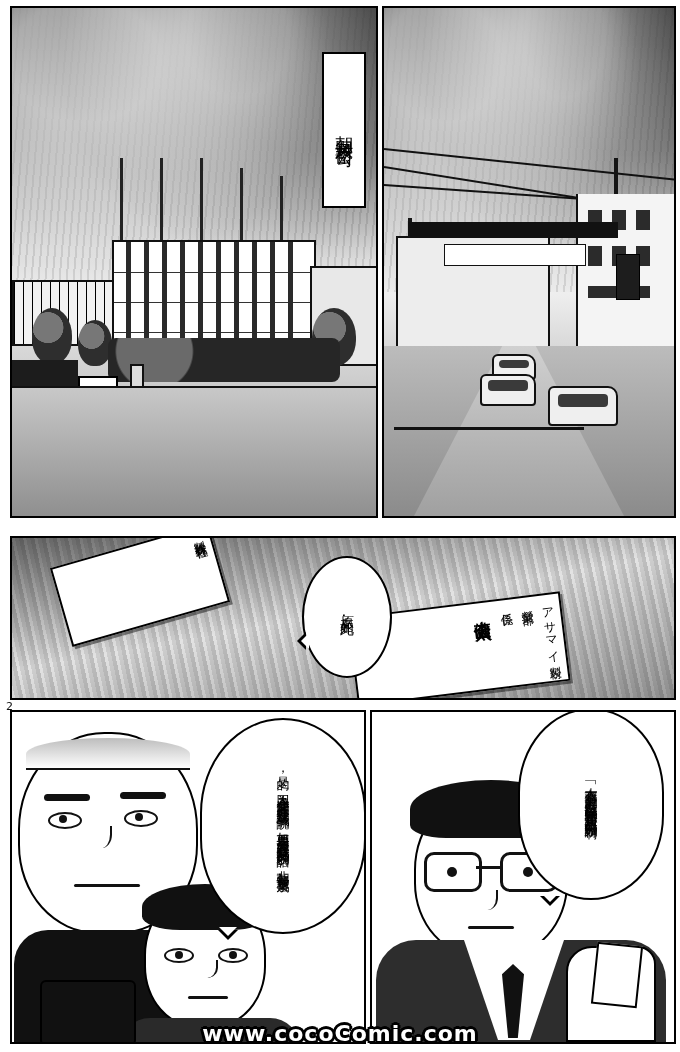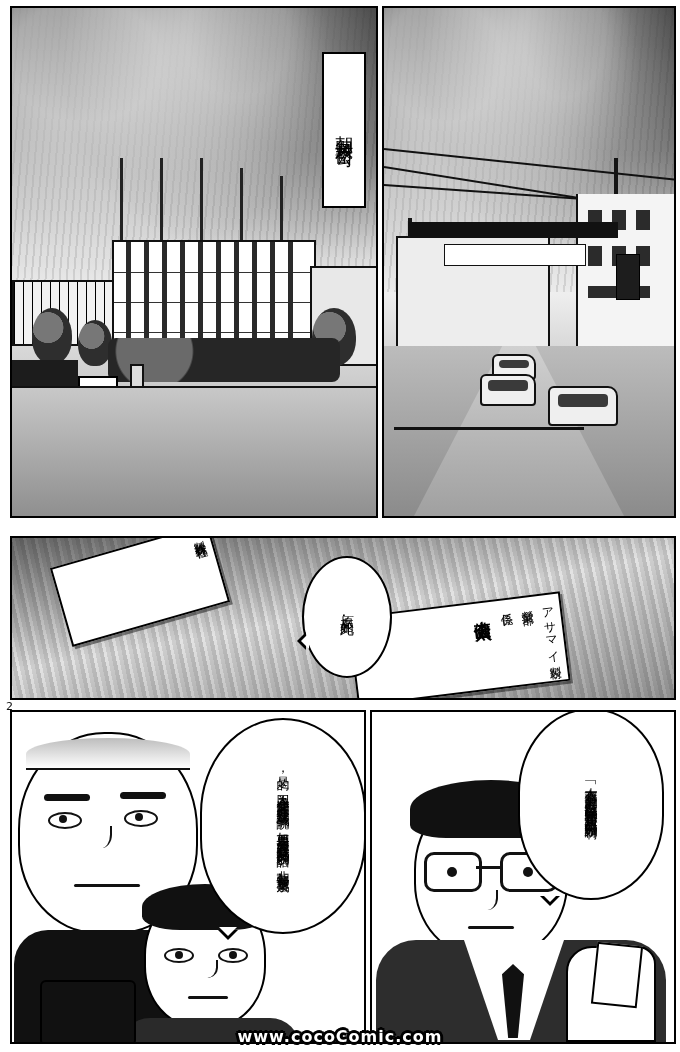--- a/index.html
+++ b/index.html
@@ -142,21 +142,21 @@
   #b3:before{content:"";position:absolute;left:21px;bottom:-13px;width:0;height:0;z-index:2;
         border:9px solid transparent;border-top-color:#fff;}
 
   
   .caption{position:absolute;background:#fff;border:2px solid #000;display:flex;align-items:center;justify-content:center;}
   .caption .ctext{writing-mode:vertical-rl;font-size:18px;line-height:1.35;letter-spacing:3px;color:#000;}
   #cap1{left:310px;top:44px;width:40px;height:152px;}
 
   
   .watermark{position:absolute;left:0;right:0;bottom:6px;text-align:center;
-        font-family:"DejaVu Sans",sans-serif;font-weight:bold;font-size:16px;letter-spacing:1px;
+        font-family:"DejaVu Sans",sans-serif;font-weight:bold;font-size:22px;letter-spacing:1px;
         color:#fff;text-shadow:
           -2px -2px 0 #000,2px -2px 0 #000,-2px 2px 0 #000,2px 2px 0 #000,
           0 3px 0 #000,3px 0 0 #000,-3px 0 0 #000,0 -3px 0 #000;}
 </style>
 </head>
 <body>
 
 <div class="page">
 
   <div class="panel" id="p1">

